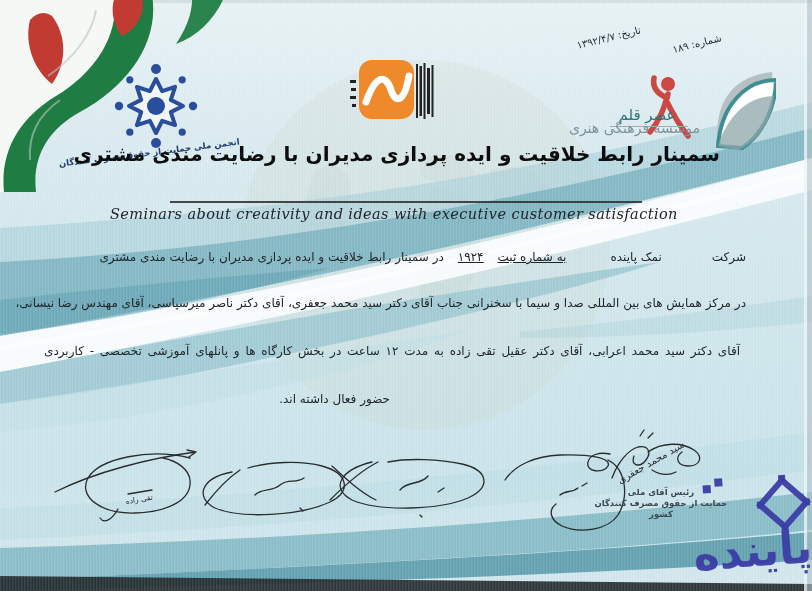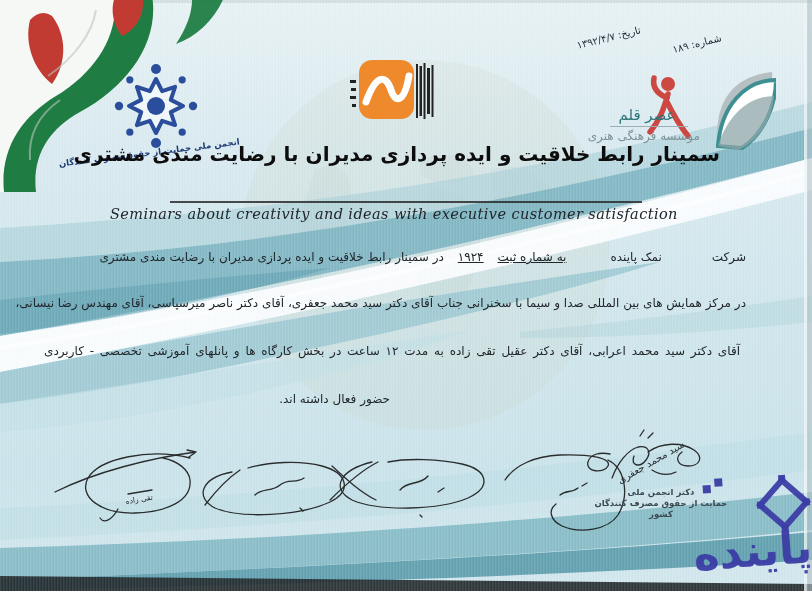--- a/index.html
+++ b/index.html
@@ -19,22 +19,22 @@
   .meta-date{left:576px;top:32px;transform:rotate(-14deg);}
   
   .assoc-logo{left:98px;top:60px;}
   .assoc-caption{left:84px;top:146px;width:156px;transform:rotate(-7deg);
     font-size:8.5px;font-weight:bold;color:#1f3c74;text-align:center;direction:rtl;white-space:nowrap;}
   
   .qalam{left:606px;top:62px;width:170px;height:92px;}
   .qalam-name{left:8px;top:44px;width:66px;text-align:center;direction:rtl;
     font-size:15px;font-weight:normal;color:#2c7578;white-space:nowrap;}
   .qalam-sep{left:4px;top:64px;width:78px;height:1px;background:#9ab0b4;}
-  .qalam-sub{left:-6px;top:67px;width:100px;direction:rtl;
-    font-size:12px;color:#7e9297;white-space:nowrap;}
+  .qalam-sub{left:-6px;top:58px;width:100px;direction:rtl;
+    font-size:14px;color:#7e9297;white-space:nowrap;}
   
   .title-fa{left:68px;top:142px;width:652px;text-align:right;direction:rtl;
     font-size:20px;font-weight:bold;color:#0d0d0d;white-space:nowrap;}
   .title-rule{left:170px;top:201px;width:472px;height:2px;background:#2b2b2b;opacity:.85;}
   .title-en{left:110px;top:206px;width:592px;text-align:left;
     font-family:"DejaVu Serif",serif;font-style:italic;font-size:14.5px;color:#20262b;letter-spacing:.4px;white-space:nowrap;}
   
   .body-line{direction:rtl;font-size:12px;color:#21262b;white-space:nowrap;}
   .line1{top:250px;right:66px;width:690px;display:flex;flex-direction:row;align-items:baseline;}
   .line1 .gap-lg{margin-left:50px;} .line1 .gap-md{margin-left:44px;} .line1 .gap-sm{margin-left:14px;text-decoration:underline;}
@@ -184,21 +184,21 @@
         <path d="M612,478 C618,462 628,450 638,447 C648,445 652,452 646,460 C640,468 630,466 634,456"></path>
         <path d="M648,452 C662,442 682,442 694,450 C704,457 700,466 688,466 C678,466 674,458 682,452"></path>
         <path d="M652,470 C660,475 668,476 676,472 M640,436 l4,-6 M648,438 l5,-5"></path>
       </g>
     </g>
     <text x="126" y="504" font-size="7.5" fill="#2a2f33" transform="rotate(-9 126 504)">تقی زاده</text>
     <text x="620" y="484" font-size="10" fill="#2a2f33" transform="rotate(-30 620 484)">سید محمد جعفری</text>
   </svg>
 
   <div class="abs sig-block">
-    <div>دکتر انجمن ملی</div>
+    <div>رئیس آقای ملی</div>
     <div>حمایت از حقوق مصرف کنندگان کشور</div>
   </div>
 
   <div class="abs payandeh">
     <svg width="132" height="132" viewBox="0 0 132 132" style="transform:rotate(-4deg)">
       <g fill="#3c3da5" opacity="0.95">
         <rect x="16" y="14" width="8" height="8"></rect>
           <rect x="28" y="8" width="8" height="8"></rect>
         <rect x="92" y="9" width="7" height="7"></rect>
           <rect x="115" y="34" width="7" height="7"></rect>

